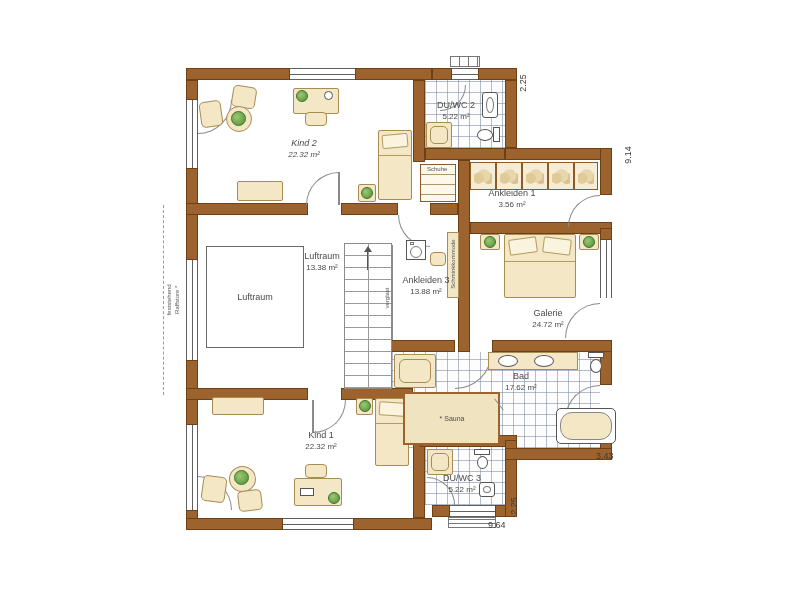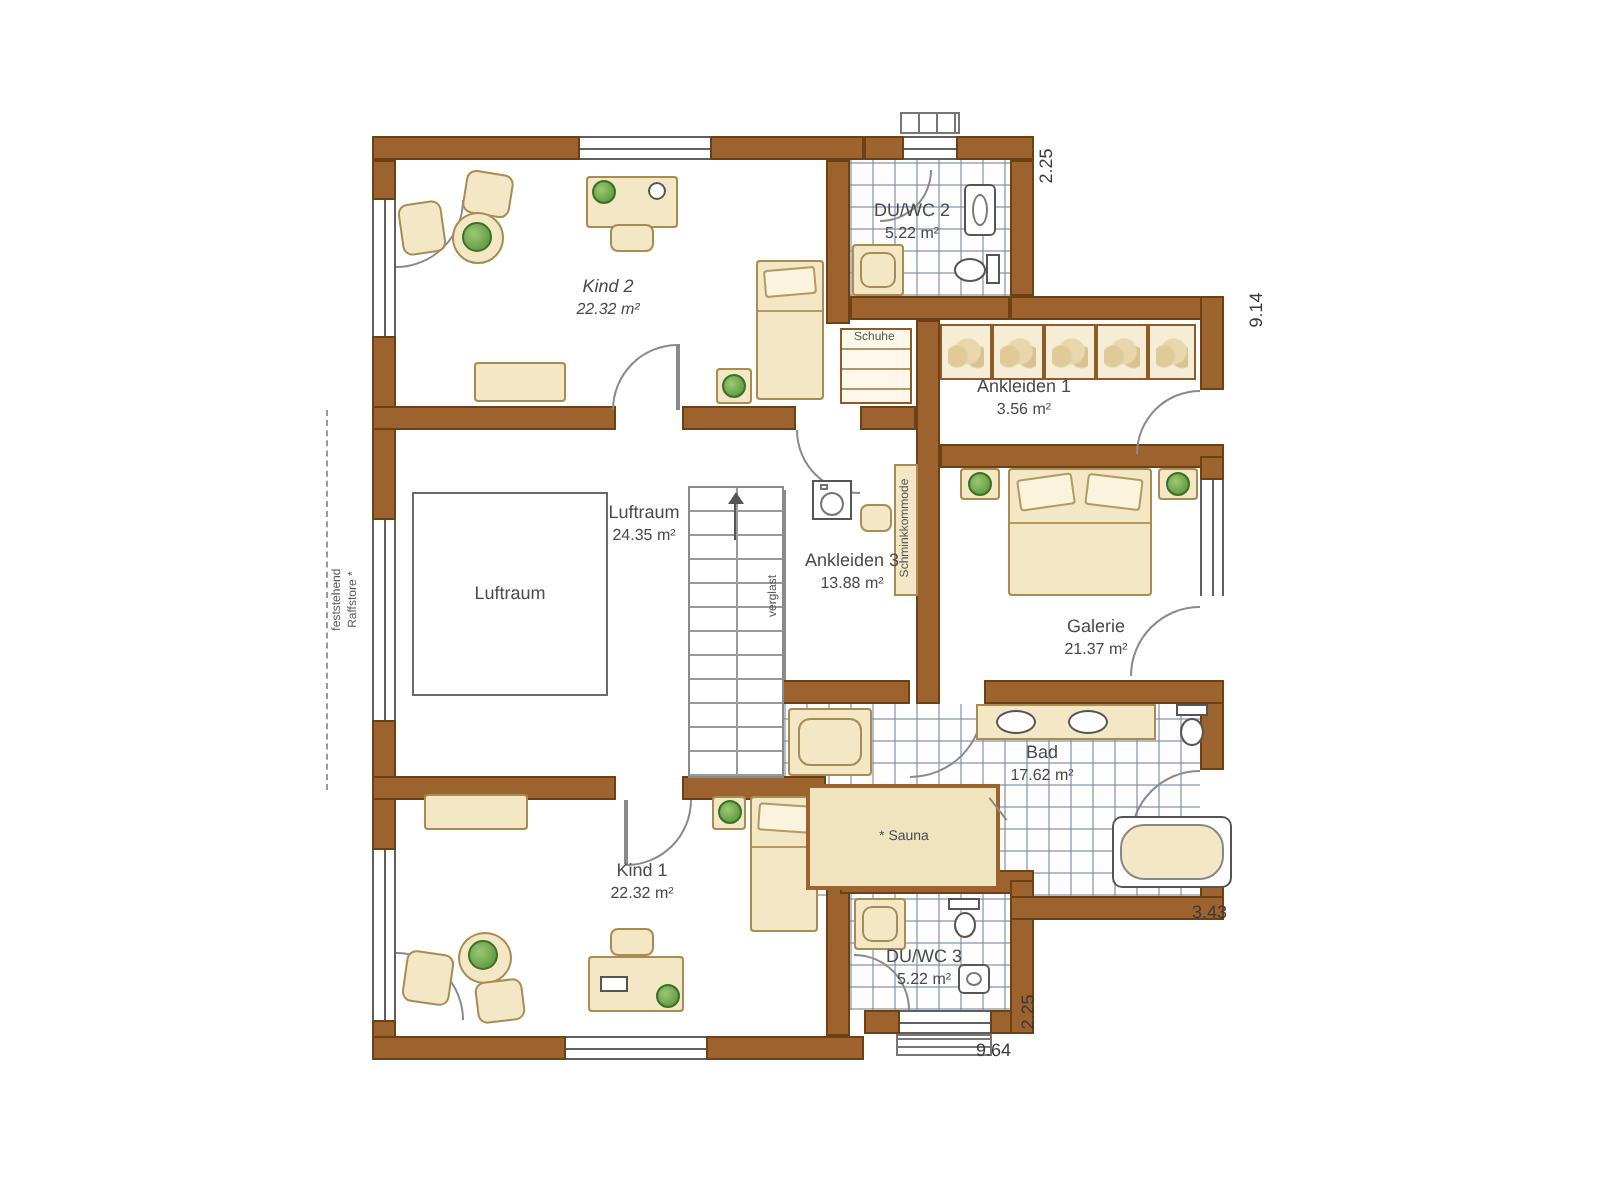--- a/index.html
+++ b/index.html
@@ -248,30 +248,30 @@
   <div class="room-label" style="left:304px;top:149px;font-style:italic;">
     <span class="rn">Kind 2</span><br><span class="ra">22.32 m²</span>
   </div>
   <div class="room-label" style="left:456px;top:111px;">
     <span class="rn">DU/WC 2</span><br><span class="ra">5.22 m²</span>
   </div>
   <div class="room-label" style="left:512px;top:199px;">
     <span class="rn">Ankleiden 1</span><br><span class="ra">3.56 m²</span>
   </div>
   <div class="room-label" style="left:322px;top:262px;">
-    <span class="rn">Luftraum</span><br><span class="ra">24.35 m²</span>
+    <span class="rn">Luftraum</span><br><span class="ra">13.38 m²</span>
   </div>
   <div class="room-label" style="left:255px;top:297px;">
     <span class="rn">Luftraum</span>
   </div>
   <div class="room-label" style="left:426px;top:286px;">
     <span class="rn">Ankleiden 3</span><br><span class="ra">13.88 m²</span>
   </div>
   <div class="room-label" style="left:548px;top:319px;">
-    <span class="rn">Galerie</span><br><span class="ra">21.37 m²</span>
+    <span class="rn">Galerie</span><br><span class="ra">24.72 m²</span>
   </div>
   <div class="room-label" style="left:521px;top:382px;">
     <span class="rn">Bad</span><br><span class="ra">17.62 m²</span>
   </div>
   <div class="room-label" style="left:452px;top:419px;font-size:7px;">
     <span>* Sauna</span>
   </div>
   <div class="room-label" style="left:321px;top:441px;">
     <span class="rn">Kind 1</span><br><span class="ra">22.32 m²</span>
   </div>

